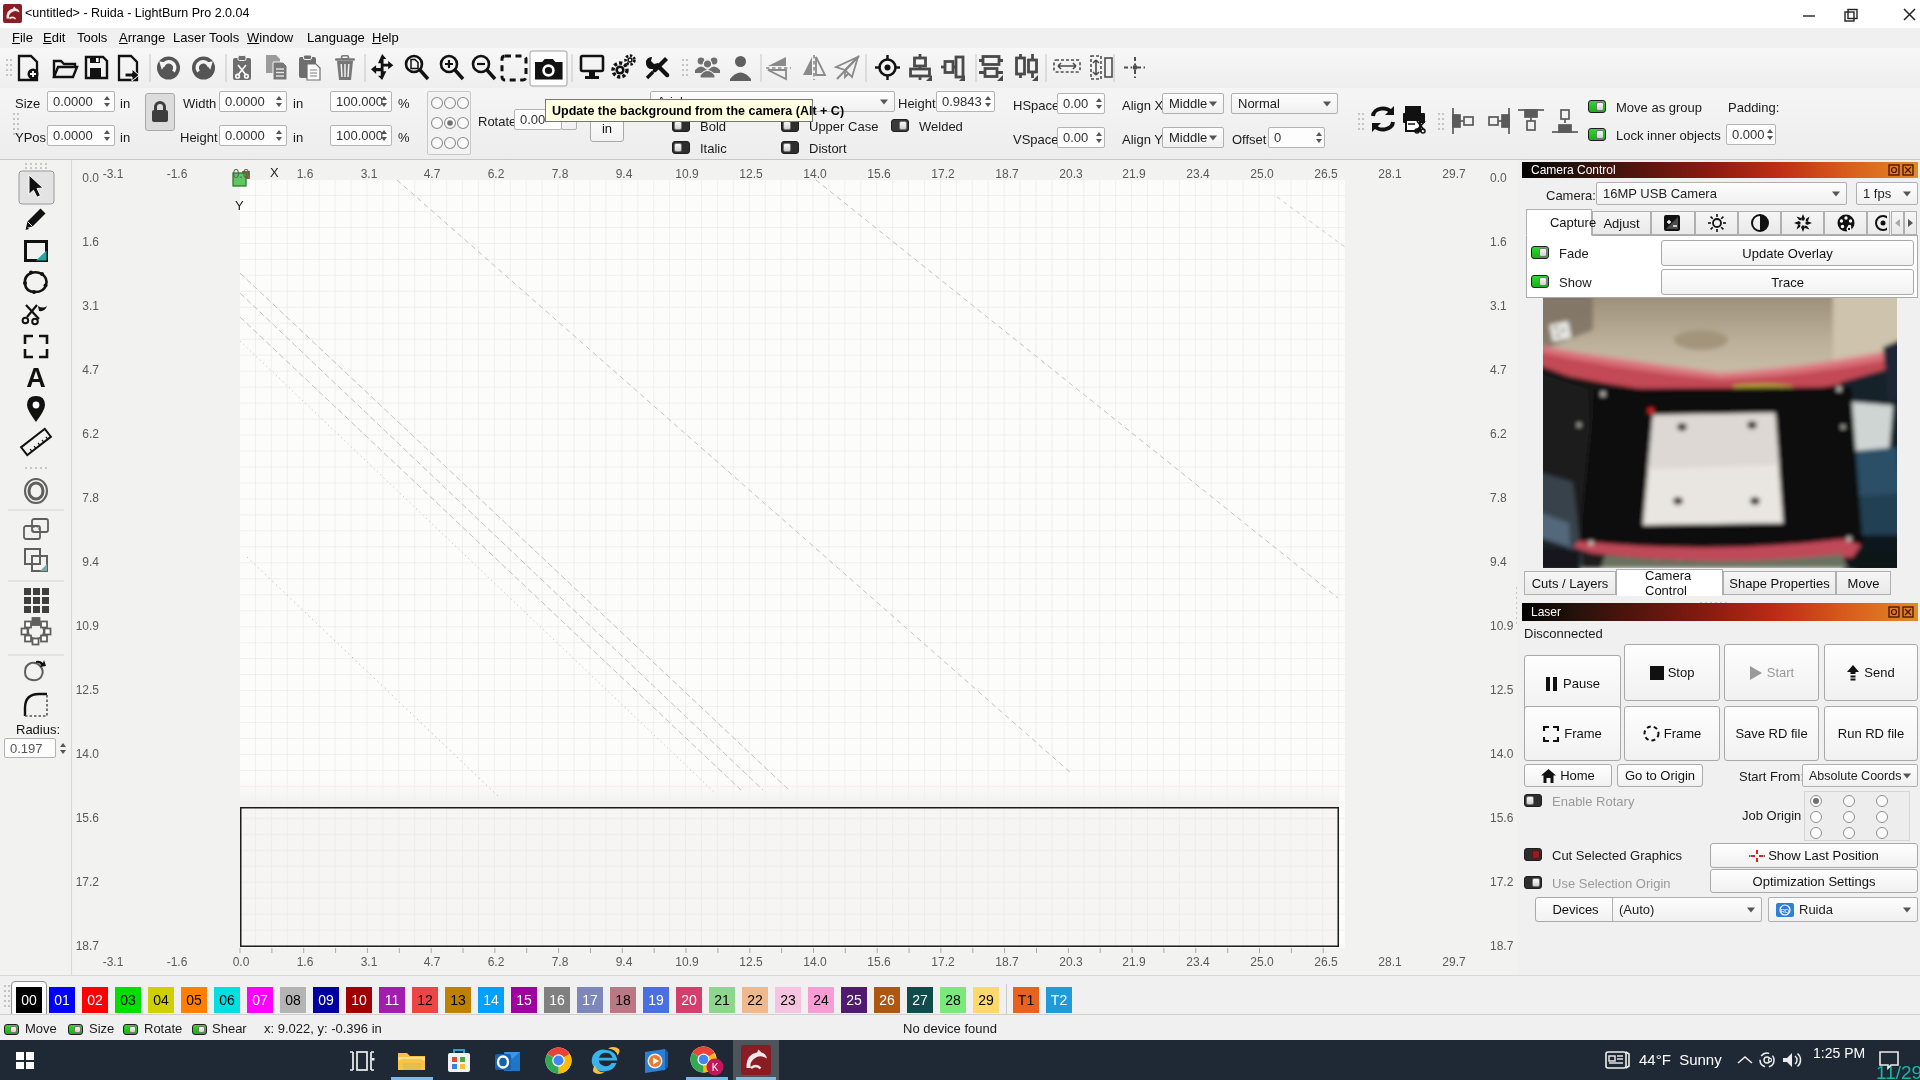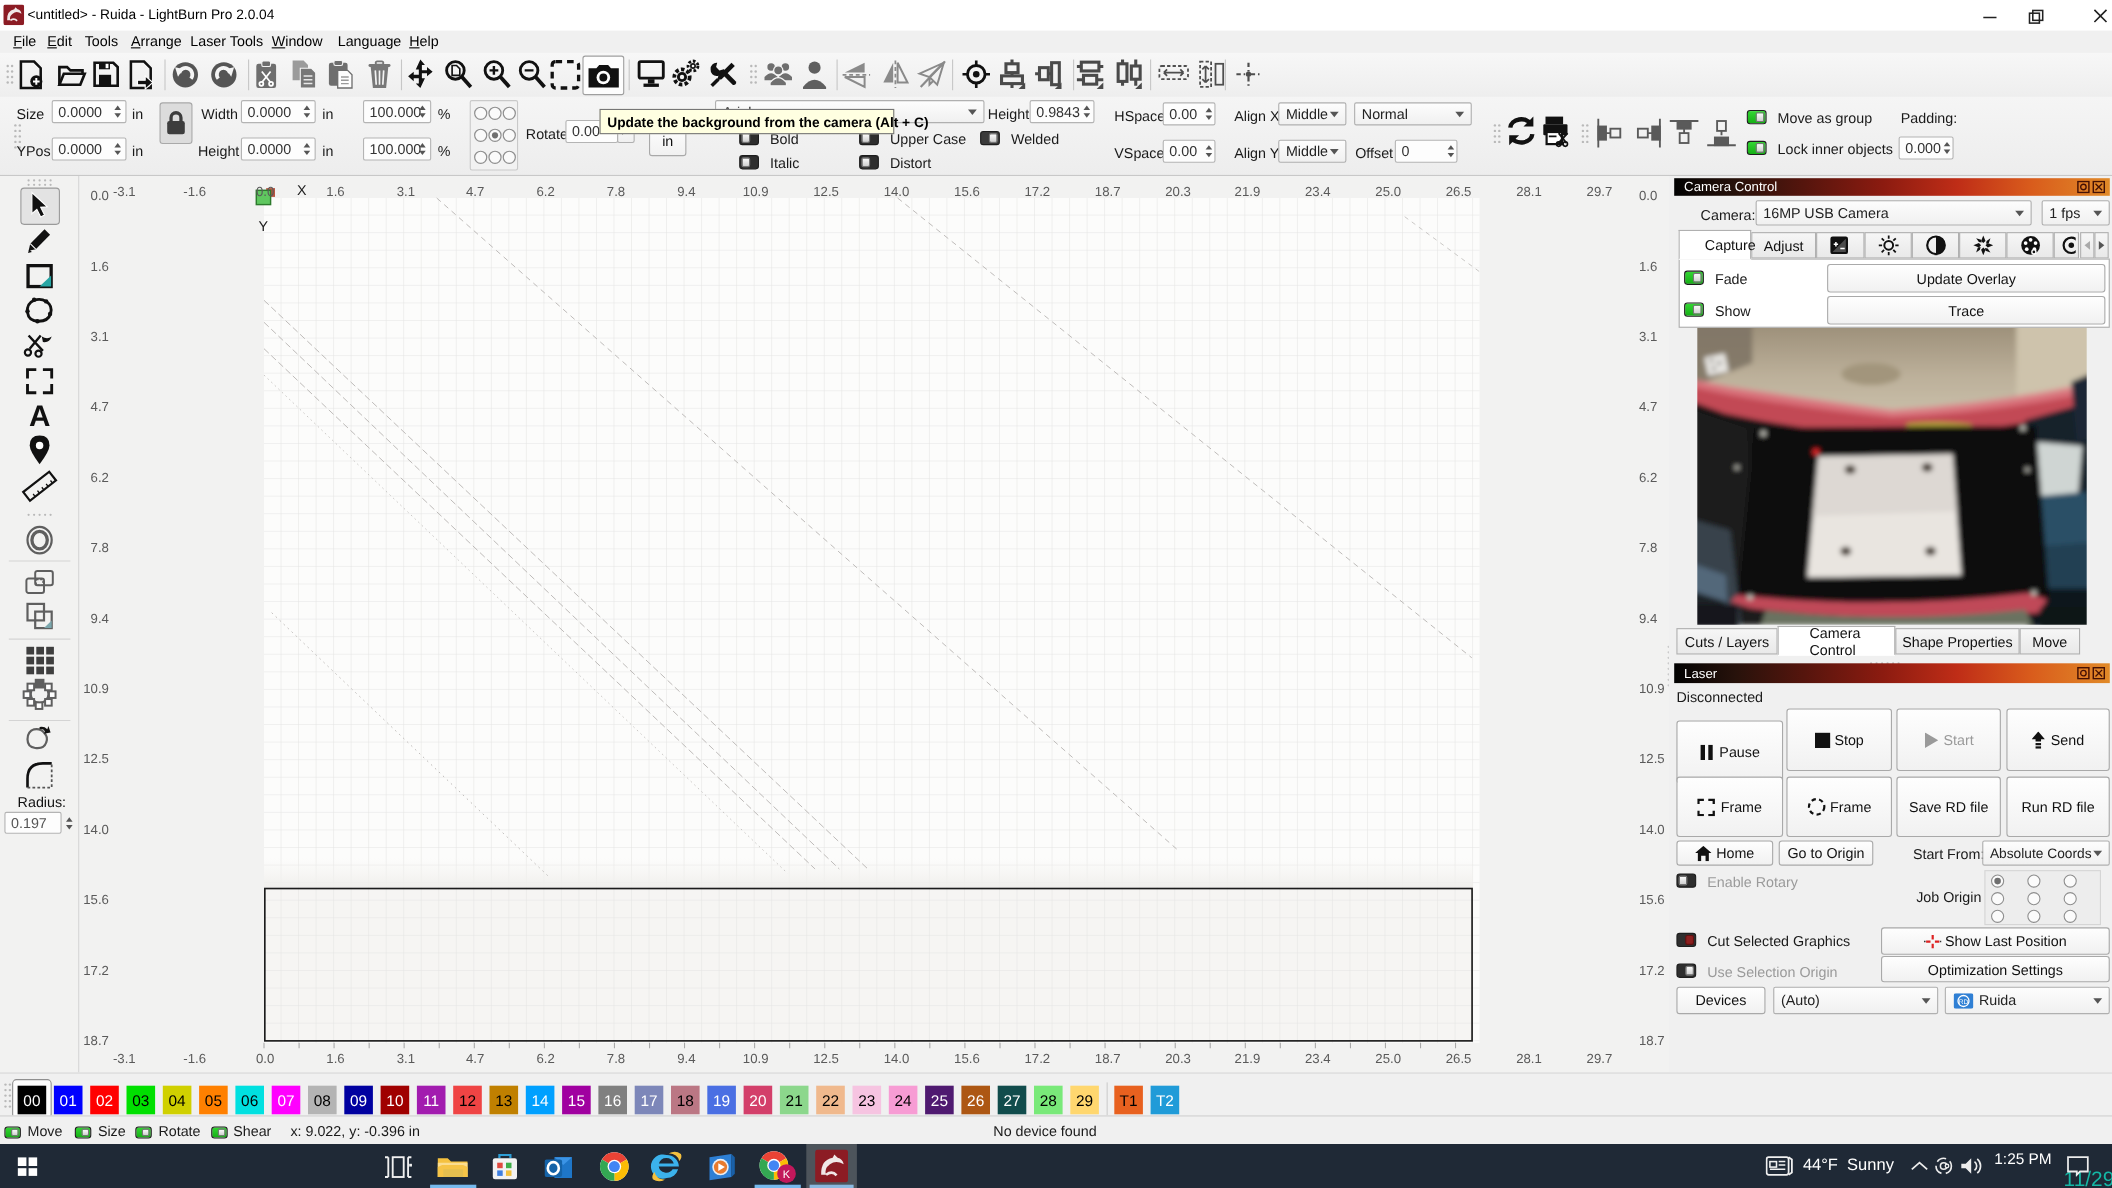--- a/index.html
+++ b/index.html
@@ -1048,21 +1048,21 @@
           <line x1="0" y1="8" x2="1.5" y2="8"></line>
           <line x1="14.5" y1="8" x2="16" y2="8"></line>
         </g>
       </svg>Show Last Position</div>
   <div class="toggle" style="left:7px;top:716px">
       <div class="knob" style="left:auto;right:1px"></div>
     </div>
     <div class="lbl" style="left:35px;top:716px;color:#9a9a9a">Use Selection Origin</div>
   <div class="btn" style="left:193px;top:709px;width:208px;height:24px">Optimization Settings</div>
 
-  <div class="btn" style="left:7px;top:737px;width:81px;height:25px">Devices</div>
+  <div class="btn" style="left:18px;top:737px;width:81px;height:25px">Devices</div>
   <div class="combo" style="left:95px;top:737px;width:150px;height:25px">(Auto)</div>
   <div class="combo" style="left:251px;top:737px;width:150px;height:25px;padding-left:30px">Ruida
     <svg width="18" height="14" style="position:absolute;left:7px;top:5px">
         <rect x="0" y="0" width="18" height="14" rx="2" fill="#2f7fd4"></rect>
         <circle cx="9" cy="7" r="5" fill="none" stroke="#fff" stroke-width="1.2"></circle>
         <text x="9" y="9.5" font-size="6" fill="#fff" text-anchor="middle">RD</text>
       </svg>
   </div>
 </div>
 

